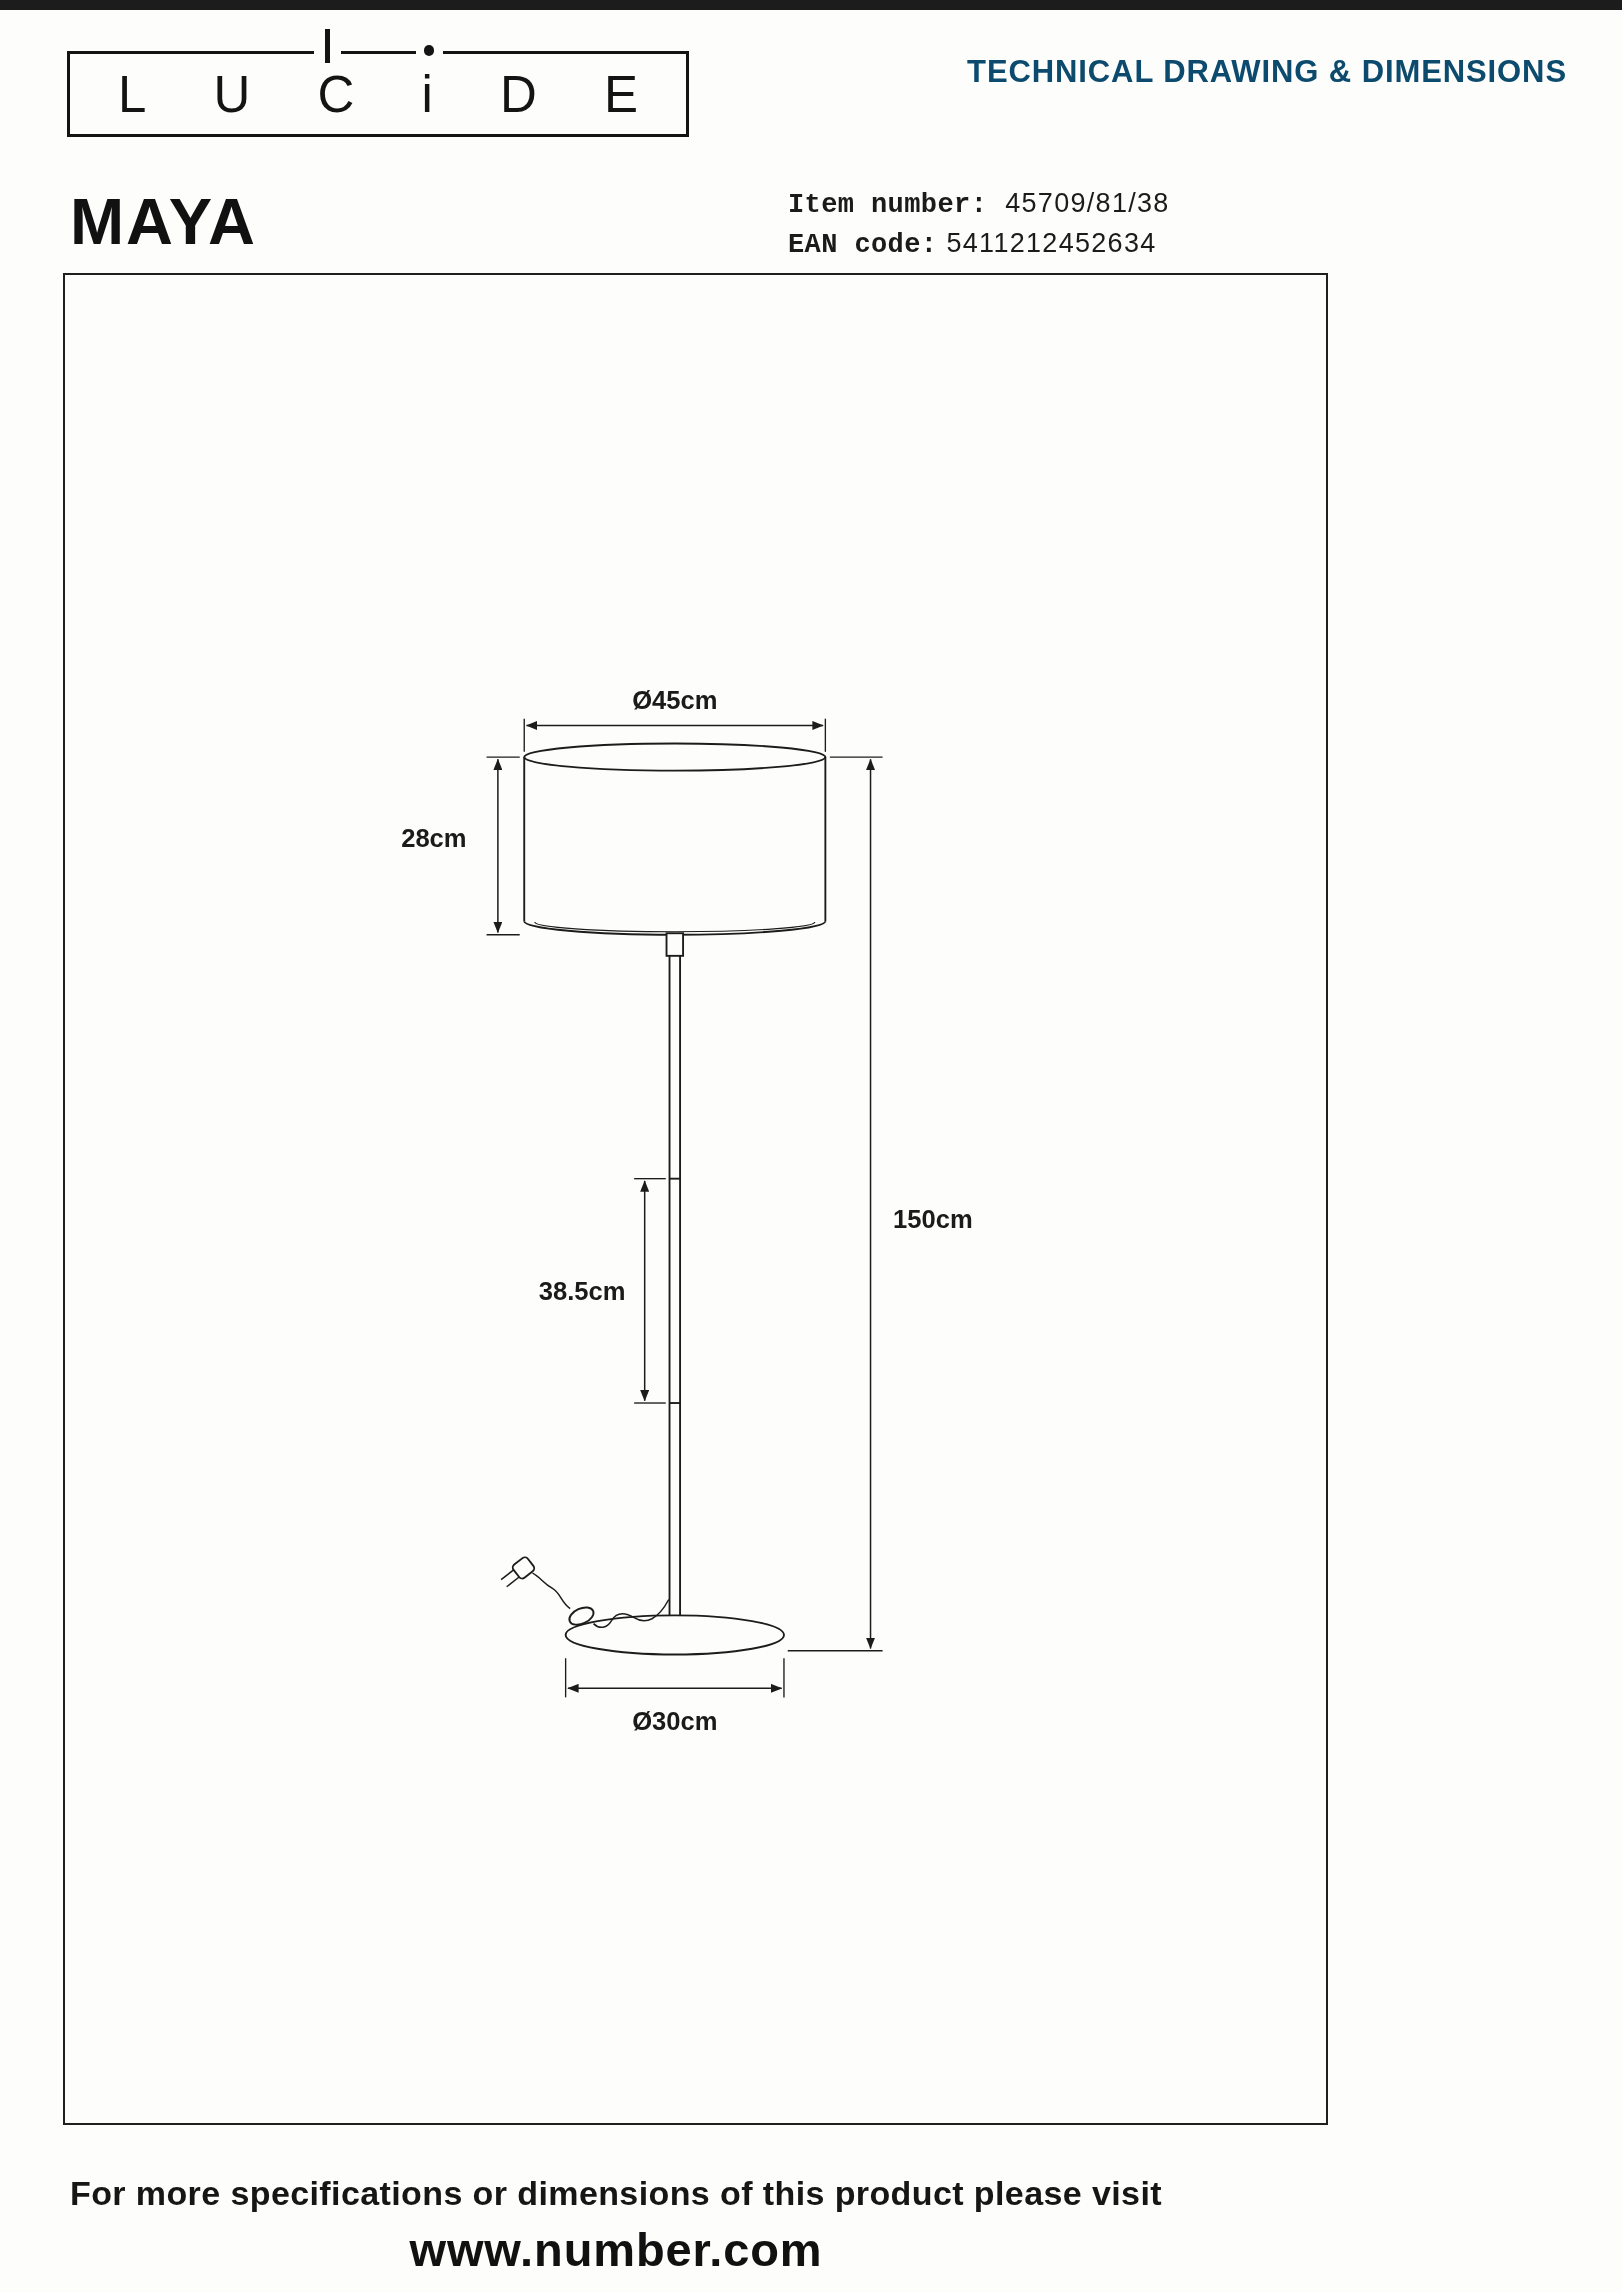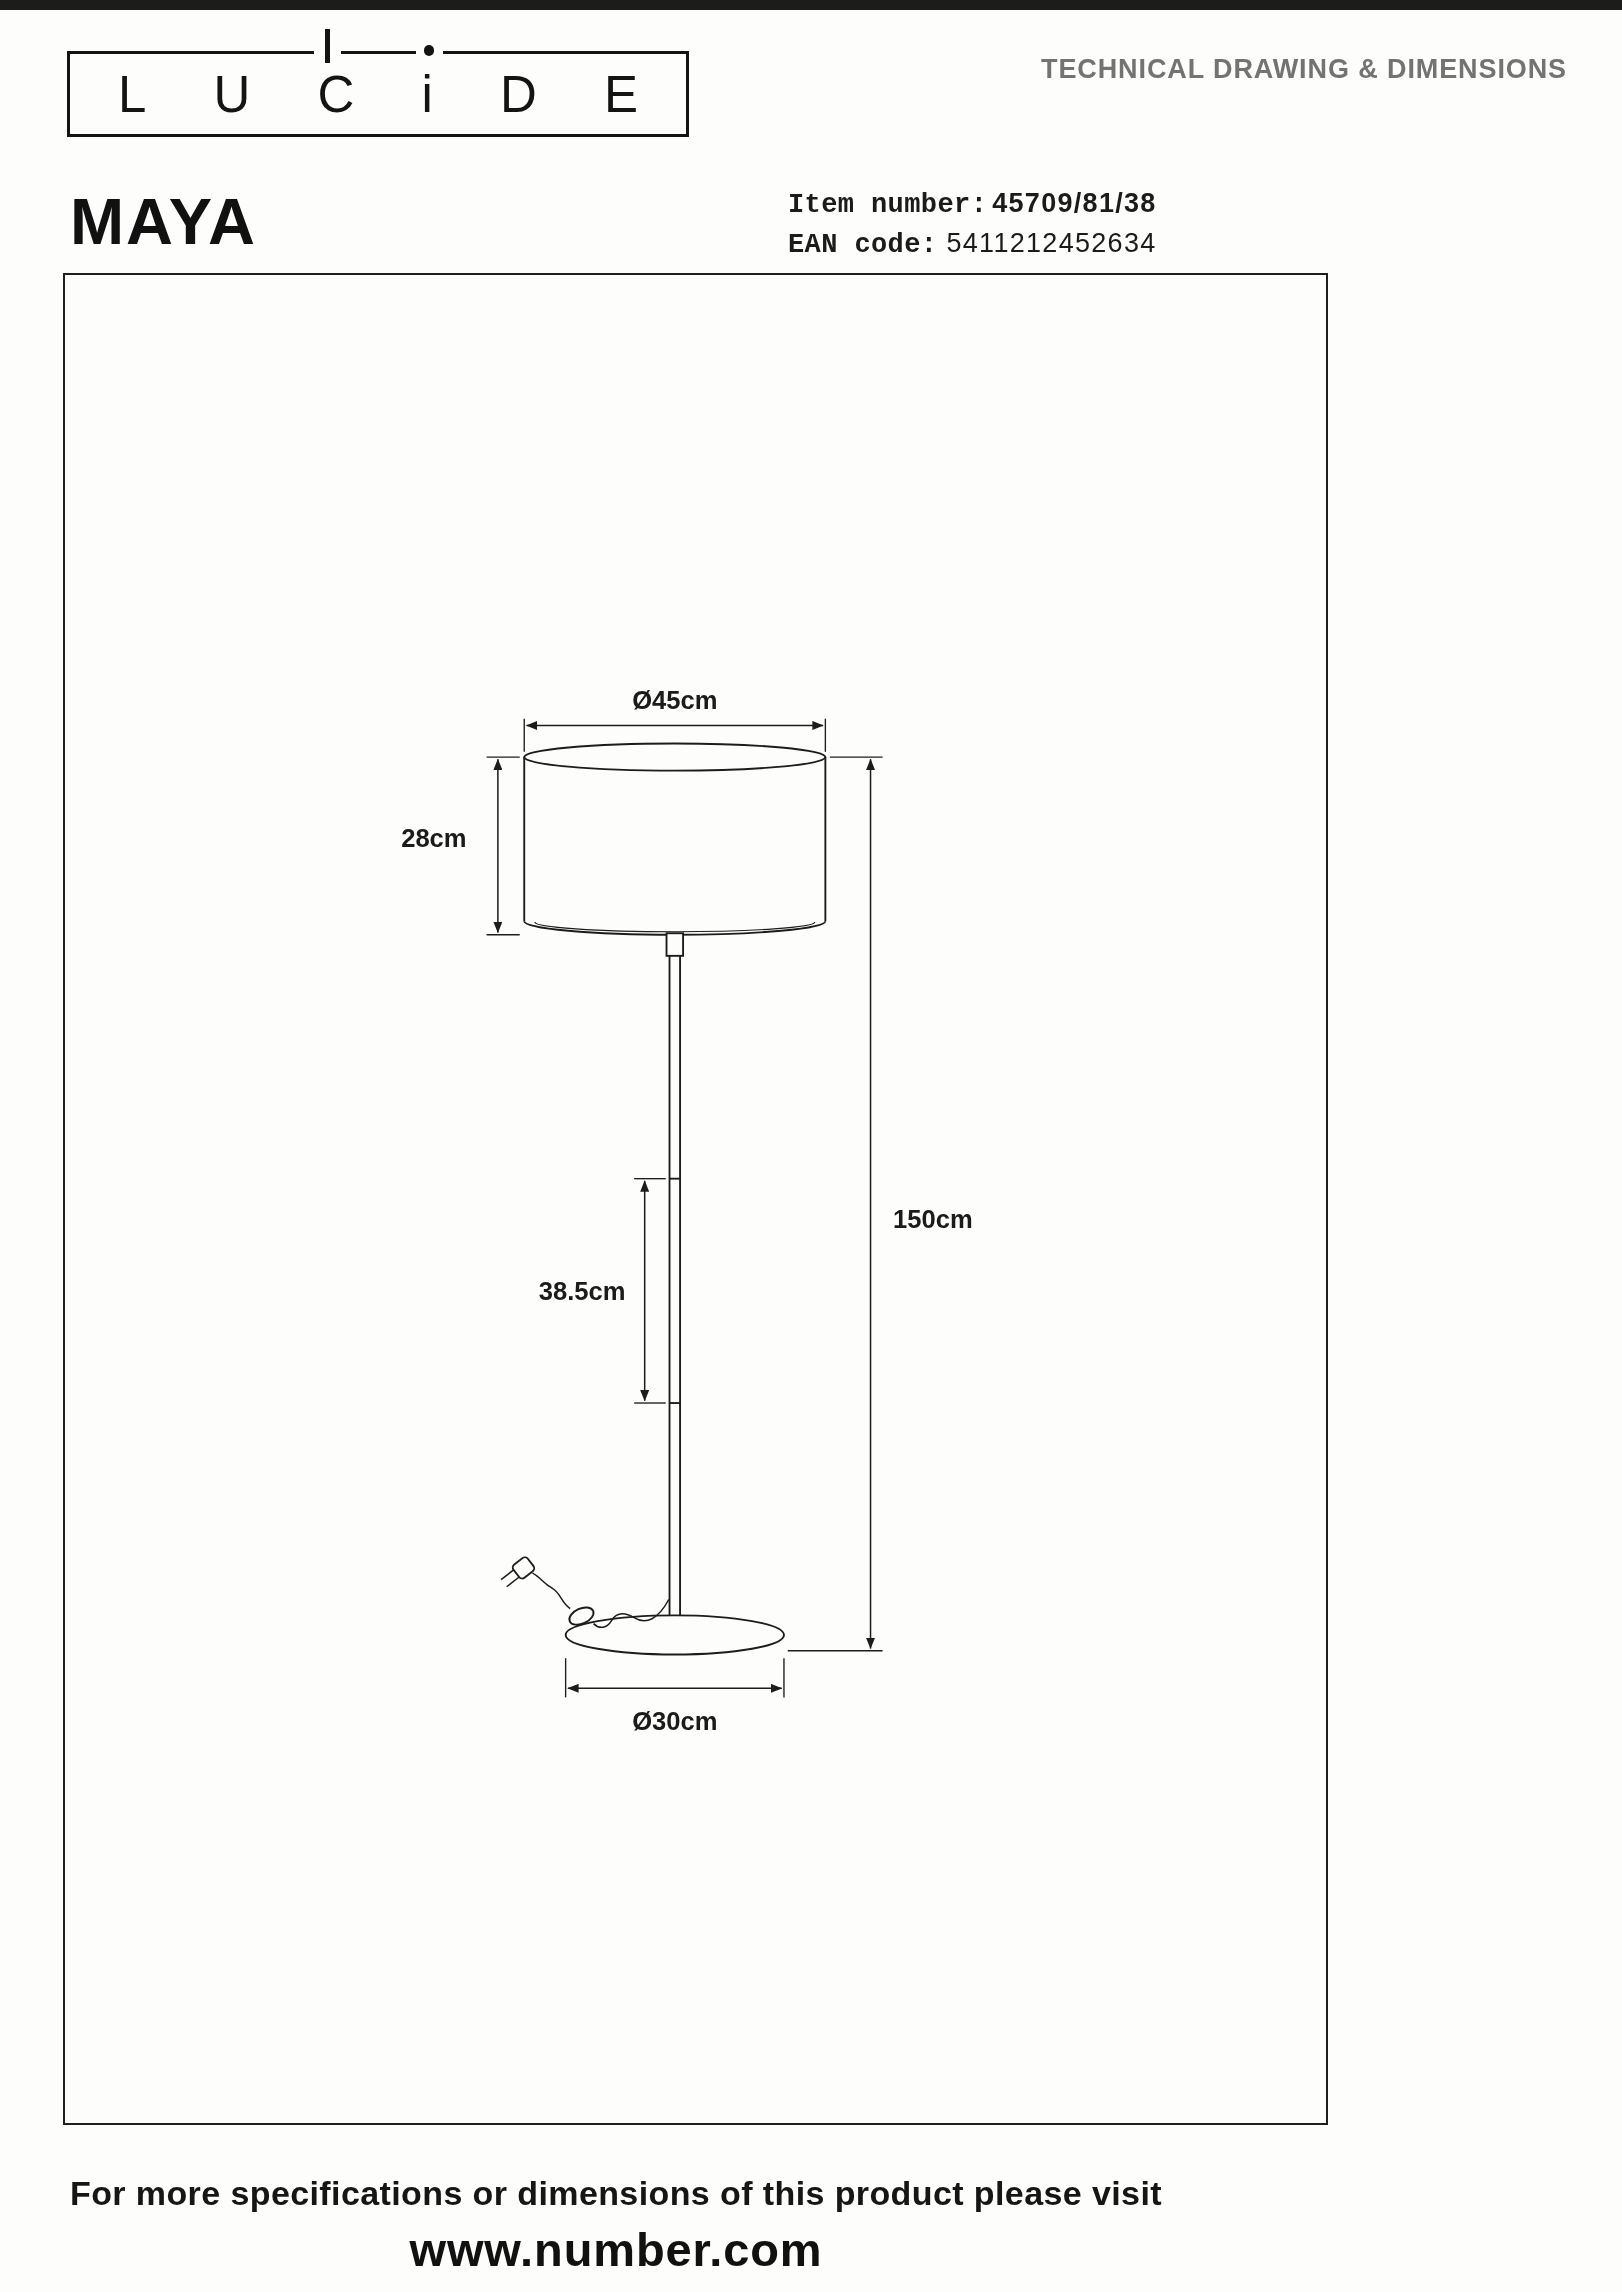--- a/index.html
+++ b/index.html
@@ -18,30 +18,30 @@
     justify-content:space-around; padding:0 14.3px;
   }
   .logo-letter { font-size:51px; font-weight:400; color:#141414; line-height:1; letter-spacing:0; }
   .logo-gap-c { position:absolute; top:-3.6px; left:calc(41.7% - 12.5px); width:27px; height:3.6px; background:#fdfdfb; }
   .logo-tick  { position:absolute; top:-25px; left:calc(41.7% - 1.8px); width:4.5px; height:34px; background:#141414; }
   .logo-gap-i { position:absolute; top:-3.6px; left:calc(58.3% - 13.4px); width:27px; height:3.6px; background:#fdfdfb; }
   .logo-dot   { position:absolute; top:-9px; left:calc(58.3% - 5.4px); width:10.7px; height:10.7px; border-radius:50%; background:#141414; }
 
   .header-title {
     position:absolute; right:56px; top:54px;
-    font-size:27px; font-weight:600; letter-spacing:0.9px; color:#737373;
+    font-size:31px; font-weight:600; letter-spacing:0.9px; color:#0c4a6e;
   }
 
   .product-name {
     position:absolute; left:70px; top:184px;
     font-size:65px; font-weight:bold; letter-spacing:1.8px; color:#111;
   }
   .codes { position:absolute; left:788px; top:184px; font-size:27px; line-height:38px; }
   .code-label { font-weight:bold; letter-spacing:0.4px;font-family:Liberation Mono, monospace; }
-  .code-value-bold { font-weight:bold; letter-spacing:1.3px; margin-left:5px; }
+  .code-value-bold { font-weight:normal; letter-spacing:1.3px; margin-left:18px; }
   .code-value-normal { font-weight:normal; letter-spacing:1.3px; margin-left:9px; }
 
   .drawing-frame {
     position:absolute; left:63px; top:273px; width:1265px; height:1852px;
     border:2.7px solid #1f1f1f; background:transparent;
   }
   .drawing-frame svg { display:block; width:100%; height:100%; }
 
   .outline { fill:none; stroke:#1c1c1c; stroke-width:2.5; }
   .thin    { fill:none; stroke:#1c1c1c; stroke-width:1.6; }

